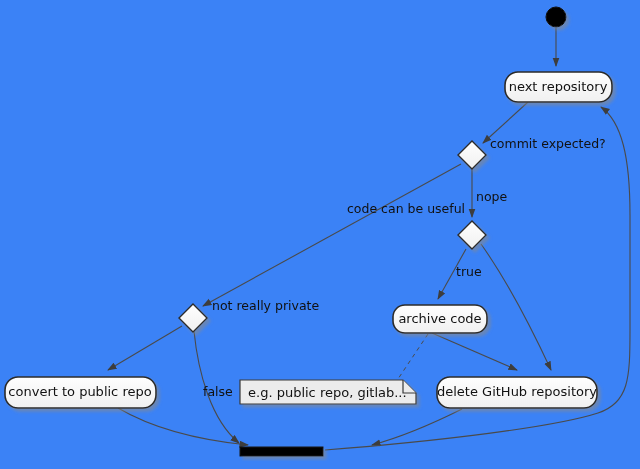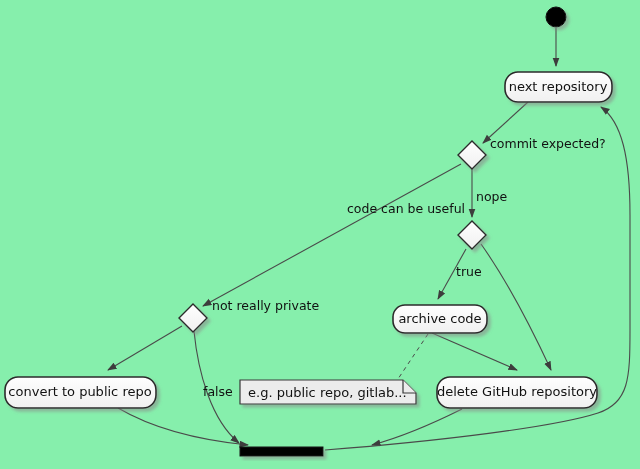--- a/index.html
+++ b/index.html
@@ -8,21 +8,21 @@
     background: #ffffff;
     width: 640px;
     height: 469px;
     overflow: hidden;
     font-family: "DejaVu Sans", sans-serif;
   }
   .diagram-wrap {
     position: relative;
     width: 640px;
     height: 469px;
-    background: #86efac;
+    background: #3b82f6;
   }
   svg { display: block; }
   .edge {
     fill: none;
     stroke: #4a4a4a;
     stroke-width: 1.1;
   }
   .edge-dashed {
     fill: none;
     stroke: #4a4a4a;

